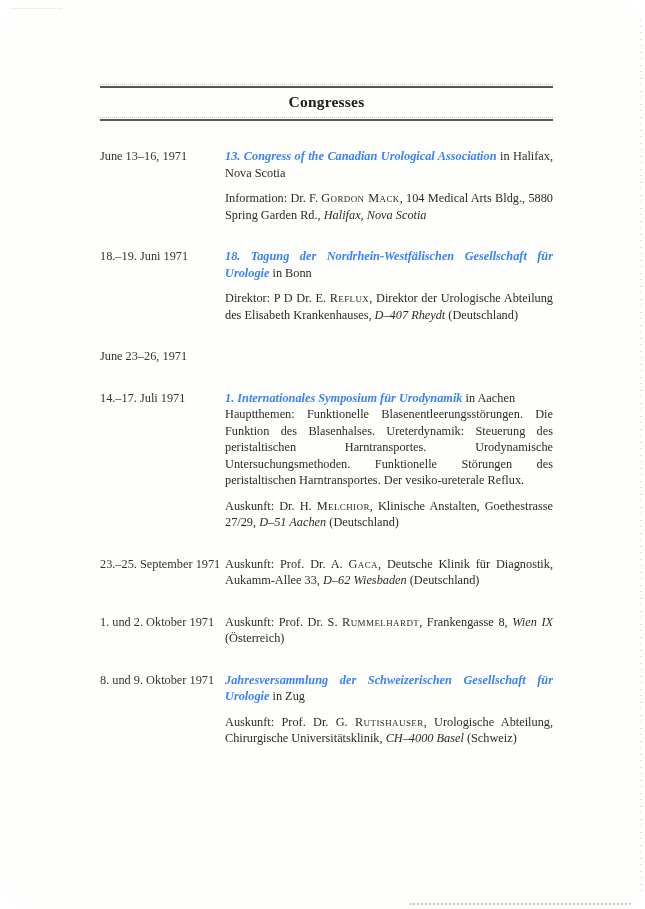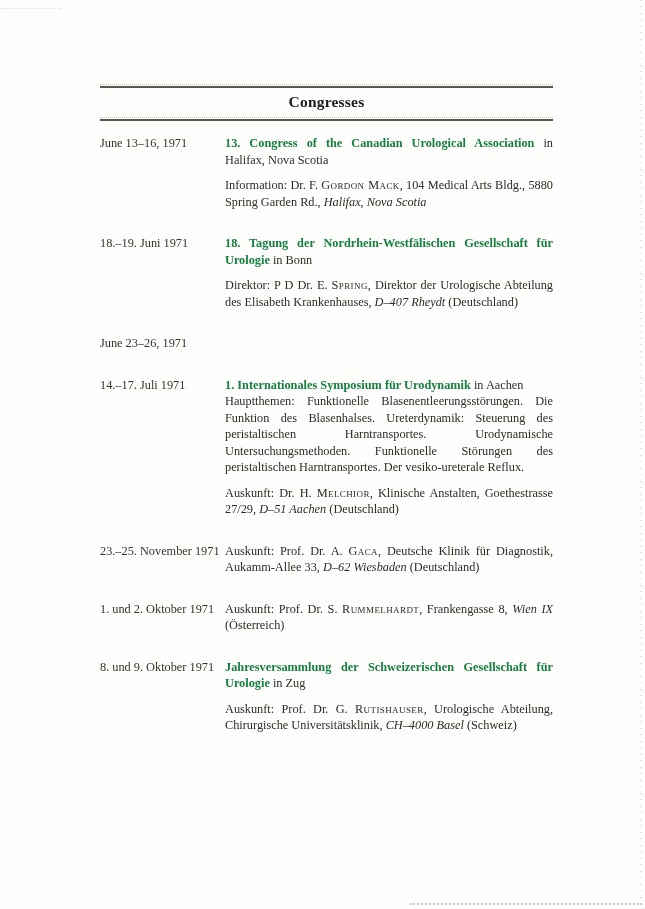--- a/index.html
+++ b/index.html
@@ -5,20 +5,21 @@
   * { margin: 0; padding: 0; box-sizing: border-box; }
   html, body { background: #ffffff; }
   .page {
     position: relative;
     width: 645px;
     height: 909px;
     background: #fefefd;
     overflow: hidden;
     font-family: "Liberation Serif", "DejaVu Serif", serif;
     color: #2e2a26;
+    border-radius: 31px;
   }
   .content {
     position: absolute;
     left: 100px;
     top: 84px;
     width: 453px;
   }
   .rule {
     height: 4px;
     border-top: 1px dotted #c6c1b8;
@@ -26,21 +27,21 @@
   }
   .page-title {
     text-align: center;
     font-size: 15.5px;
     font-weight: bold;
     color: #1d1b18;
     padding: 5px 0 6px 0;
     letter-spacing: 0.2px;
   }
   .entries {
-    margin-top: 14px;
+    margin-top: 27px;
   }
   .entry {
     display: flex;
     align-items: flex-start;
   }
   .entry + .entry { margin-top: 25px; }
   .entry-date {
     width: 125px;
     flex-shrink: 0;
     font-size: 12.3px;
@@ -51,21 +52,21 @@
     flex: 1;
     min-width: 0;
   }
   .block {
     font-size: 12.3px;
     line-height: 16.5px;
     text-align: justify;
     color: #2e2a26;
   }
   .block + .block { margin-top: 9px; }
-  .s-b { font-weight: bold; color: #15803d; }
+  .s-b { font-weight: bold; color: #3b82f6; font-style: italic; }
   .s-i { font-style: italic; }
   .s-sc { font-variant: small-caps; letter-spacing: 0.4px; }
   
   .noise-right {
     position: absolute;
     top: 0; right: 3px;
     width: 2px; height: 100%;
     background:
       repeating-linear-gradient(to bottom,
         rgba(214, 156, 183, 0.45) 0 1px, transparent 1px 13px),
@@ -99,35 +100,35 @@
           <div class="entry-date">June 13–16, 1971</div>
           <div class="entry-body">
             <p class="block"><span class="s-b">13. Congress of the Canadian Urological Association</span><span> in Halifax, Nova Scotia</span></p>
             <p class="block"><span>Information: Dr. F. </span><span class="s-sc">Gordon Mack</span><span>, 104 Medical Arts Bldg., 5880 Spring Garden Rd., </span><span class="s-i">Halifax, Nova Scotia</span></p>
           </div>
         </div>
         <div class="entry">
           <div class="entry-date">18.–19. Juni 1971</div>
           <div class="entry-body">
             <p class="block"><span class="s-b">18. Tagung der Nordrhein-Westfälischen Gesellschaft für Urologie</span><span> in Bonn</span></p>
-            <p class="block"><span>Direktor: P D Dr. E. </span><span class="s-sc">Spring</span><span>, Direktor der Urologische Abteilung des Elisabeth Krankenhauses, </span><span class="s-i">D–407 Rheydt</span><span> (Deutschland)</span></p>
+            <p class="block"><span>Direktor: P D Dr. E. </span><span class="s-sc">Reflux</span><span>, Direktor der Urologische Abteilung des Elisabeth Krankenhauses, </span><span class="s-i">D–407 Rheydt</span><span> (Deutschland)</span></p>
           </div>
         </div>
         <div class="entry">
           <div class="entry-date">June 23–26, 1971</div>
         </div>
         <div class="entry">
           <div class="entry-date">14.–17. Juli 1971</div>
           <div class="entry-body">
             <p class="block"><span class="s-b">1. Internationales Symposium für Urodynamik</span><span> in Aachen</span><br><span>Hauptthemen: Funktionelle Blasenentleerungsstörungen. Die Funktion des Blasenhalses. Ureterdynamik: Steuerung des peristaltischen Harntransportes. Urodynamische Untersuchungsmethoden. Funktionelle Störungen des peristaltischen Harntransportes. Der vesiko-ureterale Reflux.</span></p>
             <p class="block"><span>Auskunft: Dr. H. </span><span class="s-sc">Melchior</span><span>, Klinische Anstalten, Goethestrasse 27/29, </span><span class="s-i">D–51 Aachen</span><span> (Deutschland)</span></p>
           </div>
         </div>
         <div class="entry">
-          <div class="entry-date">23.–25. November 1971</div>
+          <div class="entry-date">23.–25. September 1971</div>
           <div class="entry-body">
             <p class="block"><span>Auskunft: Prof. Dr. A. </span><span class="s-sc">Gaca</span><span>, Deutsche Klinik für Diagnostik, Aukamm-Allee 33, </span><span class="s-i">D–62 Wiesbaden</span><span> (Deutschland)</span></p>
           </div>
         </div>
         <div class="entry">
           <div class="entry-date">1. und 2. Oktober 1971</div>
           <div class="entry-body">
             <p class="block"><span>Auskunft: Prof. Dr. S. </span><span class="s-sc">Rummelhardt</span><span>, Frankengasse 8, </span><span class="s-i">Wien IX</span><span> (Österreich)</span></p>
           </div>
         </div>

